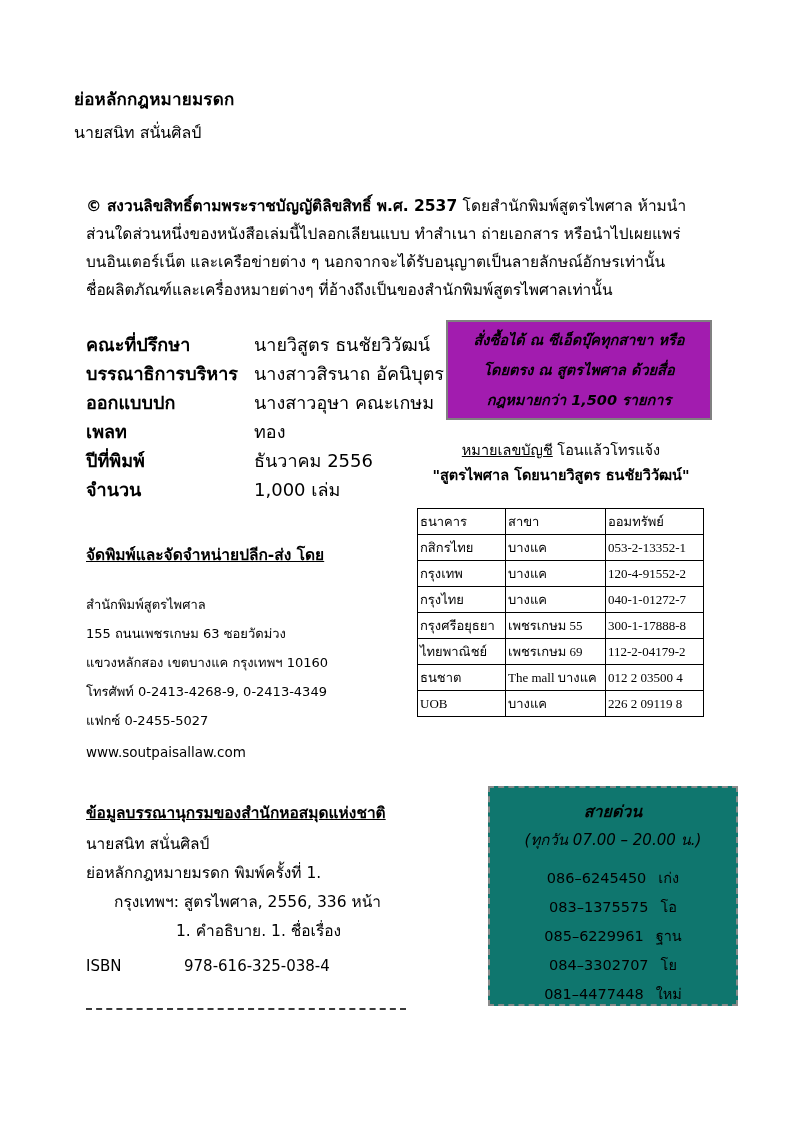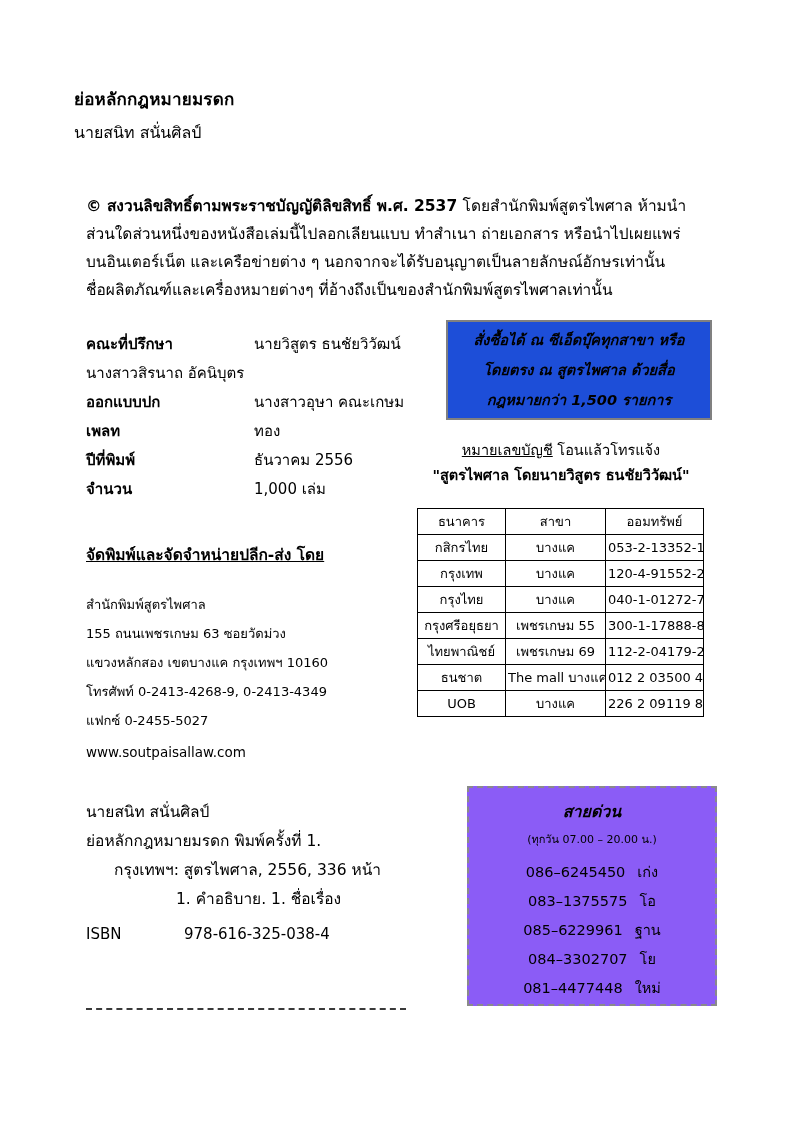--- a/index.html
+++ b/index.html
@@ -61,21 +61,21 @@
 
   
   #credits {
     left: 86px;
     top: 330px;
     width: 360px;
   }
   #credits .row {
     display: flex;
     line-height: 29px;
-    font-size: 15px;
+    font-size: 18px;
   }
   #credits .lbl {
     width: 168px;
     font-weight: bold;
     flex: 0 0 168px;
   }
   #credits .val { flex: 1 1 auto; }
 
   
   #publisher { left: 86px; top: 540px; width: 380px; }
@@ -131,21 +131,21 @@
   }
 
   
   #order-box {
     position: absolute;
     left: 446px;
     top: 320px;
     width: 266px;
     height: 100px;
     border: 2px solid #808080;
-    background: #1d4ed8;
+    background: #a21caf;
     box-sizing: border-box;
     display: flex;
     flex-direction: column;
     justify-content: center;
   }
   #order-box .oline {
     font-size: 14.5px;
     font-style: italic;
     font-weight: bold;
     line-height: 30px;
@@ -175,54 +175,56 @@
     left: 417px;
     top: 508px;
     width: 286px;
     border-collapse: collapse;
     table-layout: fixed;
   }
   #bank-table td, #bank-table th {
     border: 1px solid #000000;
     font-size: 13px;
     font-weight: normal;
-    text-align: center;
+    text-align: left;
     height: 25px;
     padding: 0 2px;
     white-space: nowrap;
     overflow: hidden;
+    font-family: Liberation Serif, serif;
   }
   #bank-table col.c1 { width: 88px; }
   #bank-table col.c2 { width: 100px; }
   #bank-table col.c3 { width: 98px; }
 
   
   #hotline-box {
     position: absolute;
-    left: 467px;
+    left: 488px;
     top: 786px;
     width: 250px;
     height: 220px;
     border: 2px dashed #8a8a8a;
     box-sizing: border-box;
-    background: #8b5cf6;
+    background: #0f766e;
     text-align: center;
     padding-top: 10px;
   }
   #hotline-title {
     font-size: 16px;
     font-weight: bold;
     font-style: italic;
     line-height: 28px;
     margin: 0;
   }
   #hotline-hours {
-    font-size: 11px;
+    font-size: 15px;
+    font-style: italic;
     line-height: 28px;
-    margin: 0 0 4px 0;
+    margin: 0 0 10px 0;
   }
   #hotline-box .hrow {
     font-size: 14.5px;
     line-height: 29px;
     margin: 0;
   }
   #hotline-box .hname { padding-left: 12px; }
 </style>
 </head>
 <body>
@@ -244,20 +246,21 @@
     <div class="copyright-line">บนอินเตอร์เน็ต  และเครือข่ายต่าง ๆ  นอกจากจะได้รับอนุญาตเป็นลายลักษณ์อักษรเท่านั้น</div>
     <div class="copyright-line">ชื่อผลิตภัณฑ์และเครื่องหมายต่างๆ ที่อ้างถึงเป็นของสำนักพิมพ์สูตรไพศาลเท่านั้น</div>
   </div>
 
   <div class="abs" id="credits">
     <div class="row">
       <div class="lbl">คณะที่ปรึกษา</div>
       <div class="val">นายวิสูตร  ธนชัยวิวัฒน์</div>
     </div>
     <div class="row">
+      <div class="lbl">บรรณาธิการบริหาร</div>
       <div class="val">นางสาวสิรนาถ  อัคนิบุตร</div>
     </div>
     <div class="row">
       <div class="lbl">ออกแบบปก</div>
       <div class="val">นางสาวอุษา  คณะเกษม</div>
     </div>
     <div class="row">
       <div class="lbl">เพลท</div>
       <div class="val">ทอง</div>
     </div>
@@ -275,20 +278,21 @@
     <div id="publisher-heading">จัดพิมพ์และจัดจำหน่ายปลีก-ส่ง โดย</div>
     <div class="pline">สำนักพิมพ์สูตรไพศาล</div>
     <div class="pline">155  ถนนเพชรเกษม 63  ซอยวัดม่วง</div>
     <div class="pline">แขวงหลักสอง  เขตบางแค  กรุงเทพฯ 10160</div>
     <div class="pline">โทรศัพท์ 0-2413-4268-9, 0-2413-4349</div>
     <div class="pline">แฟกซ์ 0-2455-5027</div>
     <div class="web">www.soutpaisallaw.com</div>
   </div>
 
   <div class="abs" id="biblio">
+    <div id="biblio-heading">ข้อมูลบรรณานุกรมของสำนักหอสมุดแห่งชาติ</div>
     <div class="bline">นายสนิท  สนั่นศิลป์</div>
     <div class="bline">ย่อหลักกฎหมายมรดก   พิมพ์ครั้งที่ 1.</div>
     <div class="bline indent1">กรุงเทพฯ: สูตรไพศาล, 2556, 336  หน้า</div>
     <div class="bline indent2">1. คำอธิบาย. 1. ชื่อเรื่อง</div>
     <div class="isbn-row">
       <div class="isbn-label">ISBN</div>
       <div>978-616-325-038-4</div>
     </div>
   </div>
   <div id="dashed-rule"></div>

